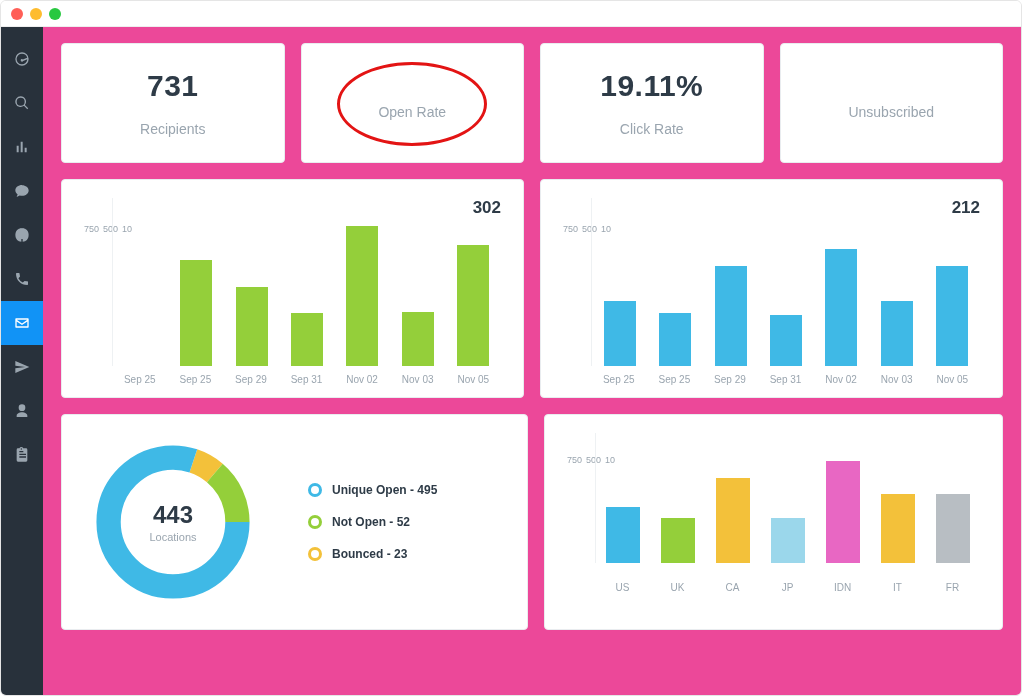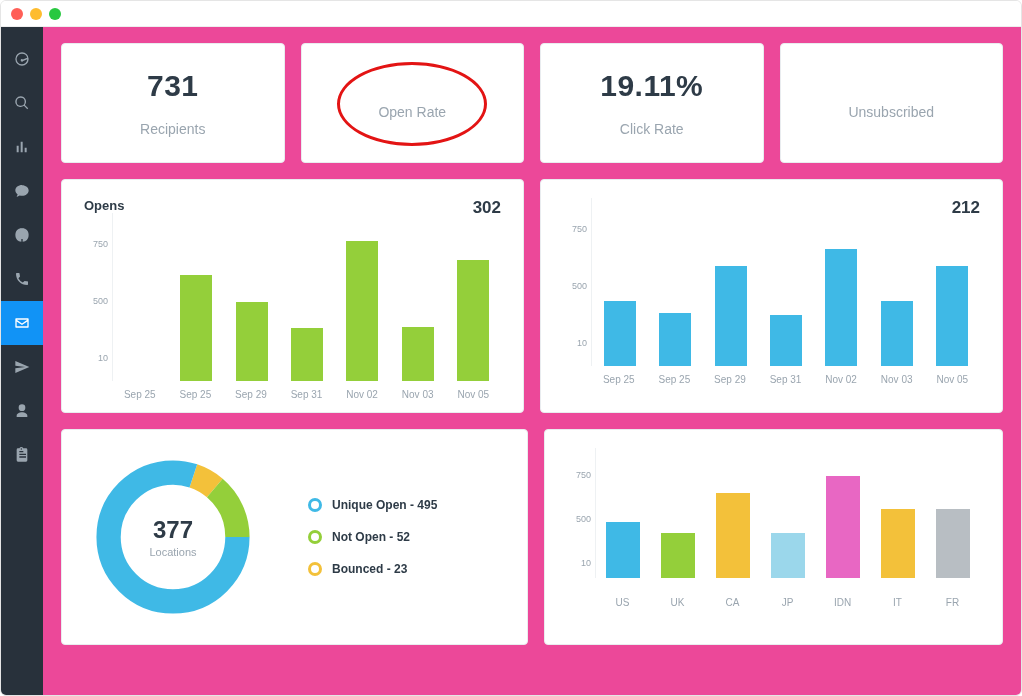--- a/index.html
+++ b/index.html
@@ -33,21 +33,21 @@
   .stat { flex: 1; height: 120px; display: flex; flex-direction: column; align-items: center; justify-content: center; position: relative; }
   .stat-value { font-size: 30px; font-weight: 600; color: #2e3b47; letter-spacing: 0.5px;}
   .stat-label { font-size: 14px; color: #9aa5af; margin-top: 18px; }
   .circle-mark { position: absolute; border: 3px solid #e31414; border-radius: 50%; width: 150px; height: 84px; top: 18px; left: 50%; transform: translateX(-50%); pointer-events:none;}
 
   
   .chart-card { flex: 1; padding: 18px 22px 12px 22px; position: relative; }
   .chart-title { font-size: 13px; font-weight: 700; color: #2e3b47; }
   .chart-count { position: absolute; right: 22px; top: 18px; font-size: 17px; font-weight: 700; color: #2e3b47;}
   .bar-area { display: flex; height: 168px; }
-  .y-axis { width: 28px; display: flex; flex-direction: column; justify-content: space-between; padding: 26px 0 18px 0; }
+  .y-axis { width: 28px; display: flex; flex-direction: row; justify-content: space-between; padding: 26px 0 18px 0; }
   .y-tick { font-size: 9px; color: #9aa5af; text-align: right; padding-right: 4px;}
   .bars-wrap { flex: 1; display: flex; align-items: flex-end; justify-content: space-around; border-left: 1px solid #eef1f3; padding: 24px 0 0 0; position: relative; }
   .bar-col { display: flex; flex-direction: column; align-items: center; justify-content: flex-end; flex: 1; height: 100%; }
   .bar { width: 32px; border-radius: 0; }
   .bar-green { background: #94cf3a; }
   .bar-blue  { background: #3fb9e6; }
   .x-axis { display: flex; justify-content: space-around; margin-top: 8px; padding-left: 28px;}
   .x-tick { font-size: 10px; color: #9aa5af; flex:1; text-align:center;}
 
   
@@ -148,21 +148,20 @@
           <div class="stat-value">19.11%</div>
           <div class="stat-label">Click Rate</div>
         </div>
         <div class="card stat">
           <div class="stat-label">Unsubscribed</div>
         </div>
       </div>
 
       <div class="row">
         <div class="card chart-card">
-          <div class="chart-title">Opens</div>
           <div class="chart-count">302</div>
           <div class="bar-area">
             <div class="y-axis">
               <div class="y-tick">750</div>
               <div class="y-tick">500</div>
               <div class="y-tick">10</div>
             </div>
             <div class="bars-wrap" id="opens-bars">
                 <div class="bar-col">
                   <div class="bar bar-green" style="height: 0px; background: rgb(148, 207, 58);"></div>
@@ -246,21 +245,21 @@
         <div class="card donut-card">
           <div class="donut-box">
             <svg viewBox="0 0 42 42" width="170" height="170">
               <g id="donut-g">
                   <circle cx="21" cy="21" r="15.915" fill="none" stroke="#f3c13a" stroke-width="6" stroke-dasharray="6.10079575596817 93.89920424403184" stroke-dashoffset="20"></circle>
                   <circle cx="21" cy="21" r="15.915" fill="none" stroke="#94cf3a" stroke-width="6" stroke-dasharray="13.793103448275861 86.20689655172414" stroke-dashoffset="13.89920424403183"></circle>
                   <circle cx="21" cy="21" r="15.915" fill="none" stroke="#3fb9e6" stroke-width="6" stroke-dasharray="80.10610079575596 19.893899204244036" stroke-dashoffset="0.1061007957559692"></circle>
                 </g>
             </svg>
             <div class="donut-center">
-              <div class="donut-value">377</div>
+              <div class="donut-value">443</div>
               <div class="donut-label">Locations</div>
             </div>
           </div>
           <div class="legend">
             <div class="legend-row">
               <span class="lg-sw" style="border-color:#3fb9e6"></span>
               <span>Unique Open - 495</span>
             </div>
             <div class="legend-row">
               <span class="lg-sw" style="border-color:#94cf3a"></span>

